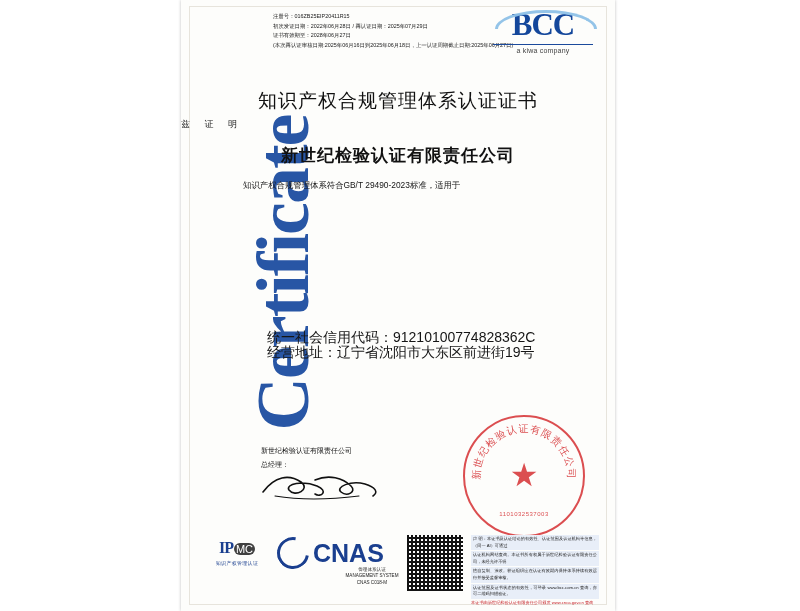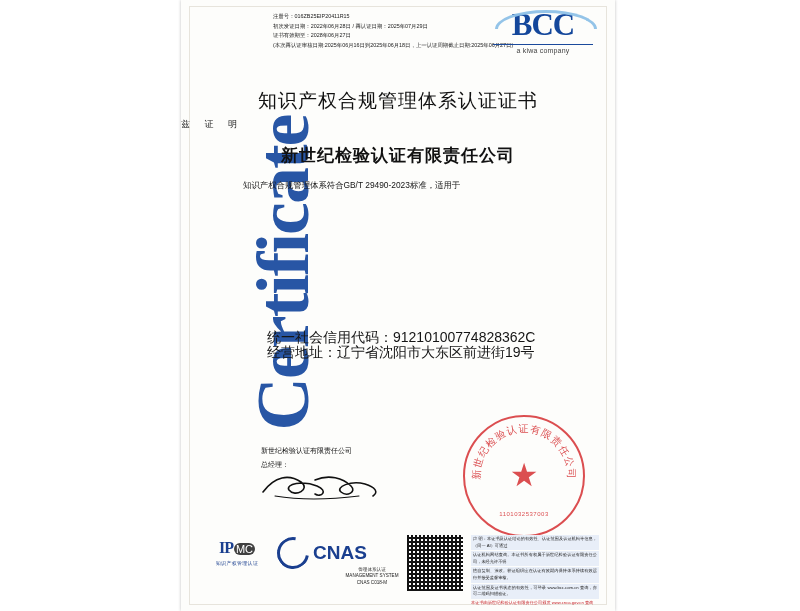--- a/index.html
+++ b/index.html
@@ -277,21 +277,21 @@
     height: 26px;
     border-radius: 50%;
     border: 3px solid #1a3f8f;
     border-right-color: transparent;
     transform: rotate(-35deg);
     margin-right: 4px;
   }
   .cnas-word {
     font-family: "Liberation Sans", sans-serif;
     font-weight: bold;
-    font-size: 19px;
+    font-size: 25px;
     color: #1a3f8f;
     letter-spacing: 0px;
   }
   .qr {
     position: absolute;
     left: 212px;
     top: 2px;
     width: 56px;
     height: 56px;
     background:

